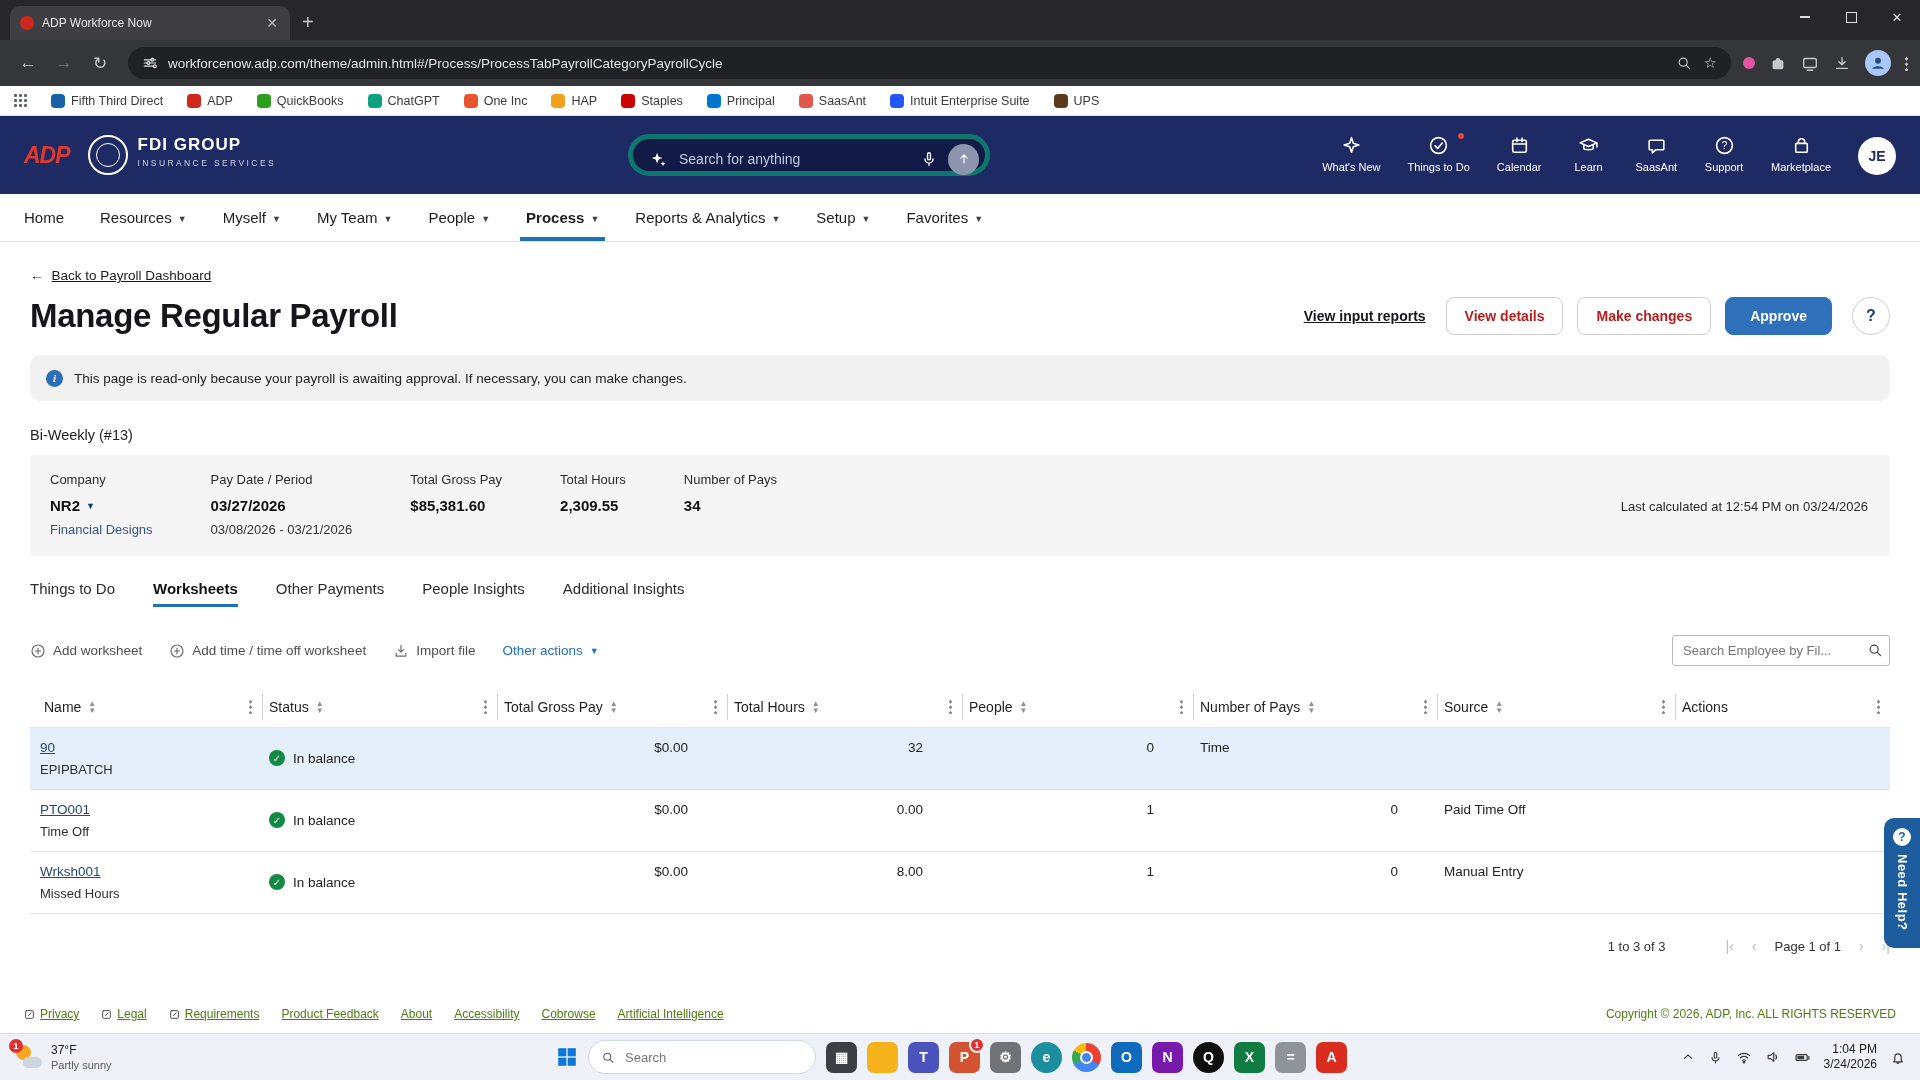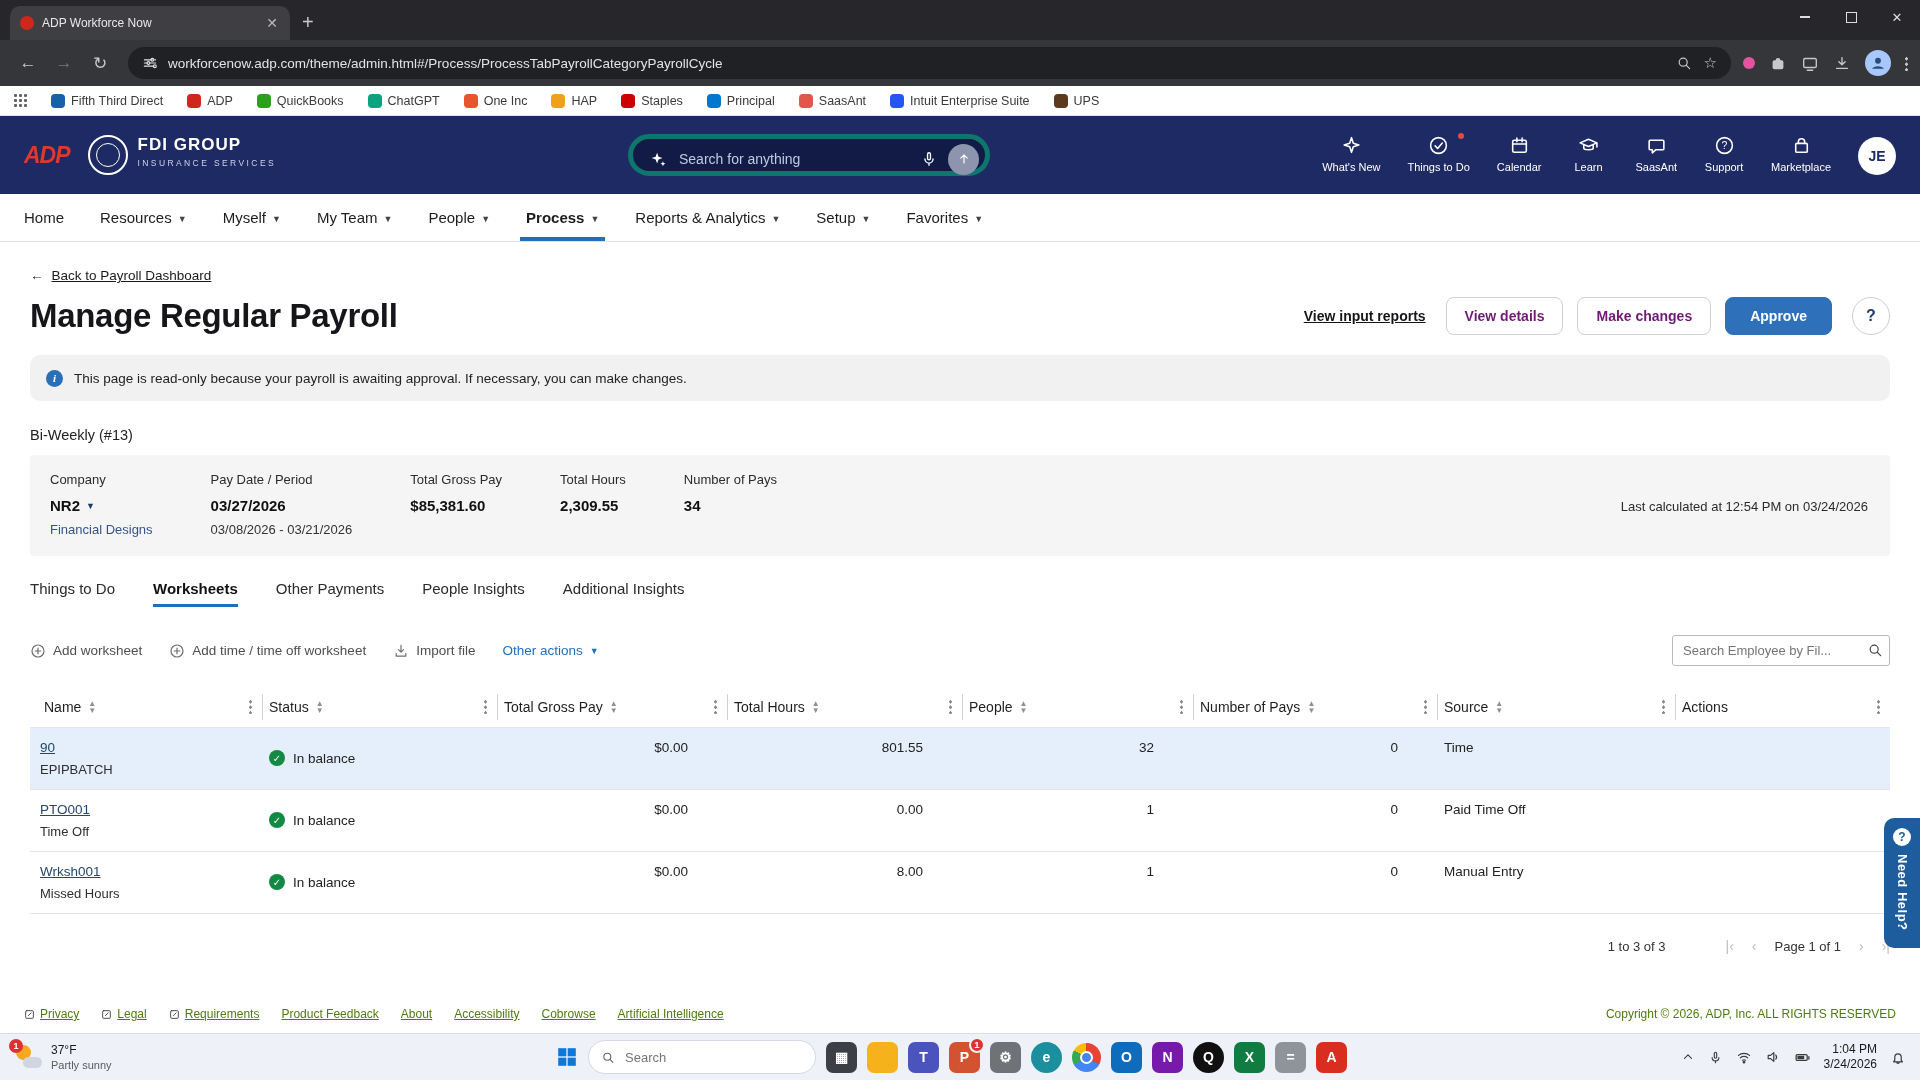--- a/index.html
+++ b/index.html
@@ -69,21 +69,21 @@
   .nav-item.active::after { content:""; position:absolute; left:-6px; right:-6px; bottom:0; height:4px; background:#1f6fbf; }
 
   
   #content { padding:26px 30px 0; }
   .back-row { display:flex; align-items:center; gap:8px; font-size:13.5px; color:#1a1a1a; margin-bottom:14px; }
   .back-link { text-decoration:underline; }
   .title-row { display:flex; align-items:flex-end; margin-bottom:20px; }
   h1 { font-size:33px; margin:0; font-weight:bold; color:#16161a; letter-spacing:-.3px; }
   .title-actions { margin-left:auto; display:flex; align-items:center; gap:14px; }
   .link-strong { font-size:14px; font-weight:bold; text-decoration:underline; color:#16161a; margin-right:6px; }
-  .btn { height:38px; padding:0 18px; border:1px solid #cfcfcf; border-radius:8px; background:#fff; color:#701a75;
+  .btn { height:38px; padding:0 18px; border:1px solid #cfcfcf; border-radius:8px; background:#fff; color:#b91c1c;
     font-weight:bold; font-size:14px; display:flex; align-items:center; }
   .btn.primary { background:#2e71ba; border-color:#2e71ba; color:#fff; padding:0 24px; }
   .help-btn { width:38px; height:38px; border-radius:50%; border:1px solid #cfcfcf; color:#1c3e66; font-weight:bold;
     display:flex; align-items:center; justify-content:center; font-size:16px; background:#fff; margin-left:6px; }
   .banner { background:#f1f1f1; border-radius:10px; height:46px; display:flex; align-items:center; gap:11px;
     padding:0 16px; font-size:13.5px; color:#222; margin-bottom:26px; }
   .info-ico { width:17px; height:17px; border-radius:50%; background:#2a6fb7; color:#fff; font-size:11px; font-weight:bold;
     display:flex; align-items:center; justify-content:center; font-family:"Liberation Serif",serif; font-style:italic; flex:none; }
   .cycle { font-size:14.5px; color:#222; margin-bottom:12px; }
   .summary { background:#f5f5f5; border-radius:4px; padding:17px 20px 19px; display:flex; margin-bottom:24px; position:relative; }
@@ -566,21 +566,20 @@
         </span>
     </div>
 
     <div class="t-row selected">
       <span class="cell first"><span class="name-link">90</span><div class="name-sub">EPIPBATCH</div></span>
       <span class="cell status-cell">
           <span class="chk">✓</span>
           <span>In balance</span>
         </span>
       <span class="cell num">$0.00</span>
-      <span class="cell num">801.55</span>
       <span class="cell num">32</span>
       <span class="cell num">0</span>
       <span class="cell">Time</span>
       <span class="cell actions-cell"><span class="dots-h"></span></span>
     </div>
 
     <div class="t-row">
       <span class="cell first"><span class="name-link">PTO001</span><div class="name-sub">Time Off</div></span>
       <span class="cell status-cell">
           <span class="chk">✓</span>

